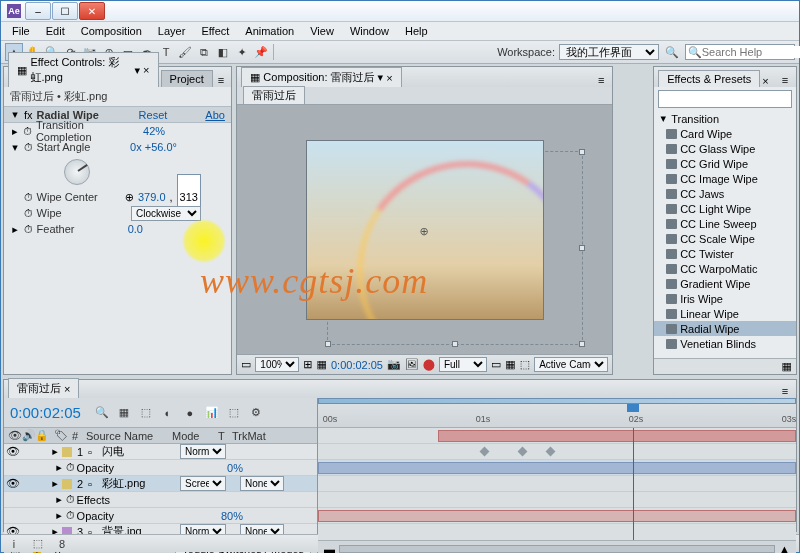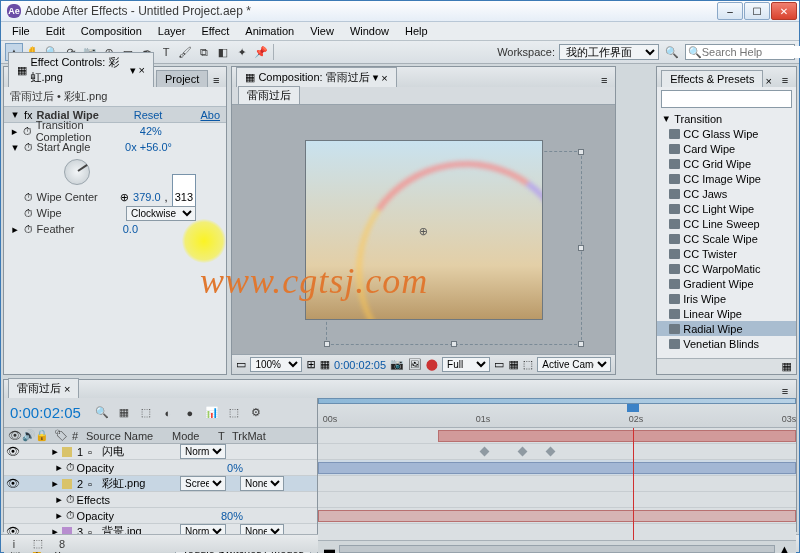--- a/index.html
+++ b/index.html
@@ -1,21 +1,21 @@
 <!DOCTYPE html>
 <html><head>
 <meta charset="utf-8">
 <style>
 * { box-sizing: border-box; margin: 0; padding: 0; font-family: "Segoe UI", Tahoma, sans-serif; font-size: 11px; user-select: none; }
 body { width: 800px; height: 553px; overflow: hidden; background: #d1d8dc; position: relative; }
 
 
 .window { width: 800px; height: 553px; border: 1px solid #3c7ab5; display: flex; flex-direction: column; background: #d1d8dc; }
 .titlebar { height: 22px; background: linear-gradient(#fdfdfe, #e6eef7); display: flex; align-items: center; padding: 0 2px 0 6px; border-bottom: 1px solid #b8c7d6; }
-.titlebar .app-icon { width: 14px; height: 14px; background: #6b4da6; border-radius: 6px; margin-right: 4px; display:flex; align-items:center; justify-content:center; color:#fff; font-size:9px; font-weight:bold; }
+.titlebar .app-icon { width: 14px; height: 14px; background: #6b4da6; border-radius: 0; margin-right: 4px; display:flex; align-items:center; justify-content:center; color:#fff; font-size:9px; font-weight:bold; }
 .titlebar .title { flex: 1; color: #3b3b3b; font-size: 12px; }
 .win-btns { display: flex; gap: 1px; }
 .win-btn { width: 26px; height: 18px; border: 1px solid #8aa8c8; background: linear-gradient(#f5f9fd,#d7e5f3); border-radius: 2px; display:flex; align-items:center; justify-content:center; font-size:10px; }
 .win-btn.close { background: linear-gradient(#f08070,#d9432f); color:#fff; border-color:#b13a2b; }
 
 .menubar { height: 20px; background: #e9edf0; display: flex; align-items: center; padding: 0 4px; gap: 2px; border-bottom: 1px solid #b9c2c9; }
 .menubar span { padding: 2px 7px; cursor: default; }
 .toolbar { height: 24px; background: linear-gradient(#e9edf0,#d9dfe4); display: flex; align-items: center; padding: 0 4px; gap: 1px; border-bottom: 1px solid #a7b0b7; }
 .tbtn { width: 18px; height: 18px; border: 1px solid transparent; display:flex; align-items:center; justify-content:center; font-size:11px; color:#3a3a3a; }
 .tbtn.sel { background:#c3d6e8; border-color:#7a9fc2; }
@@ -110,21 +110,20 @@
 
 .wm { position:absolute; left:200px; top:260px; font-family:"Comic Sans MS","Chalkboard SE",cursive; font-size:36px; color:#e07830; pointer-events:none; font-style:italic; font-weight:500; letter-spacing:1px; z-index:50; }
 </style>
 </head>
 <body>
 
 <div class="window">
 
   <div class="titlebar">
     <div class="app-icon">Ae</div>
-    <div class="title">Adobe After Effects - Untitled Project.aep *</div>
     <div class="win-btns">
       <div class="win-btn">–</div>
       <div class="win-btn">☐</div>
       <div class="win-btn close">✕</div>
     </div>
   </div>
 
   <div class="menubar">
     <span>File</span>
     <span>Edit</span>
@@ -265,21 +264,21 @@
               <div class="handle" style="top:50%;right:-3px;margin-top:-3px"></div>
             </div>
             <div class="canvas" style="overflow:hidden">
               <div class="rainbow"></div>
               <div style="position:absolute; left:50%; top:50%; width:10px; height:10px; margin:-5px; color:#555">⊕</div>
             </div>
           </div>
         </div>
         <div class="viewer-footer">
           <span>▭</span>
-          <select class="vf-sel" style="width:52px"><option>100%</option></select>
+          <select class="vf-sel" style="width:44px"><option>100%</option></select>
           <span>⊞</span>
           <span>▦</span>
           <span class="timecode-box">0:00:02:05</span>
           <span>📷</span>
           <span>🖼</span>
           <span style="color:#c33">⬤</span>
           <select class="vf-sel" style="width:48px"><option>Full</option></select>
           <span>▭</span>
           <span>▦</span>
           <span>⬚</span>
@@ -299,25 +298,25 @@
             <input style="">
           </div>
         <div class="ep-tree">
           <div class="ep-item cat">
               <span class="tw">▾</span>
               <span>Transition</span>
             </div>
           <div id="ep-list">
               <div class="ep-item">
                 <span class="preset-icon"></span>
+                <span>Card Wipe</span>
+              </div>
+              <div class="ep-item">
+                <span class="preset-icon"></span>
                 <span>CC Glass Wipe</span>
-              </div>
-              <div class="ep-item">
-                <span class="preset-icon"></span>
-                <span>Card Wipe</span>
               </div>
               <div class="ep-item">
                 <span class="preset-icon"></span>
                 <span>CC Grid Wipe</span>
               </div>
               <div class="ep-item">
                 <span class="preset-icon"></span>
                 <span>CC Image Wipe</span>
               </div>
               <div class="ep-item">

